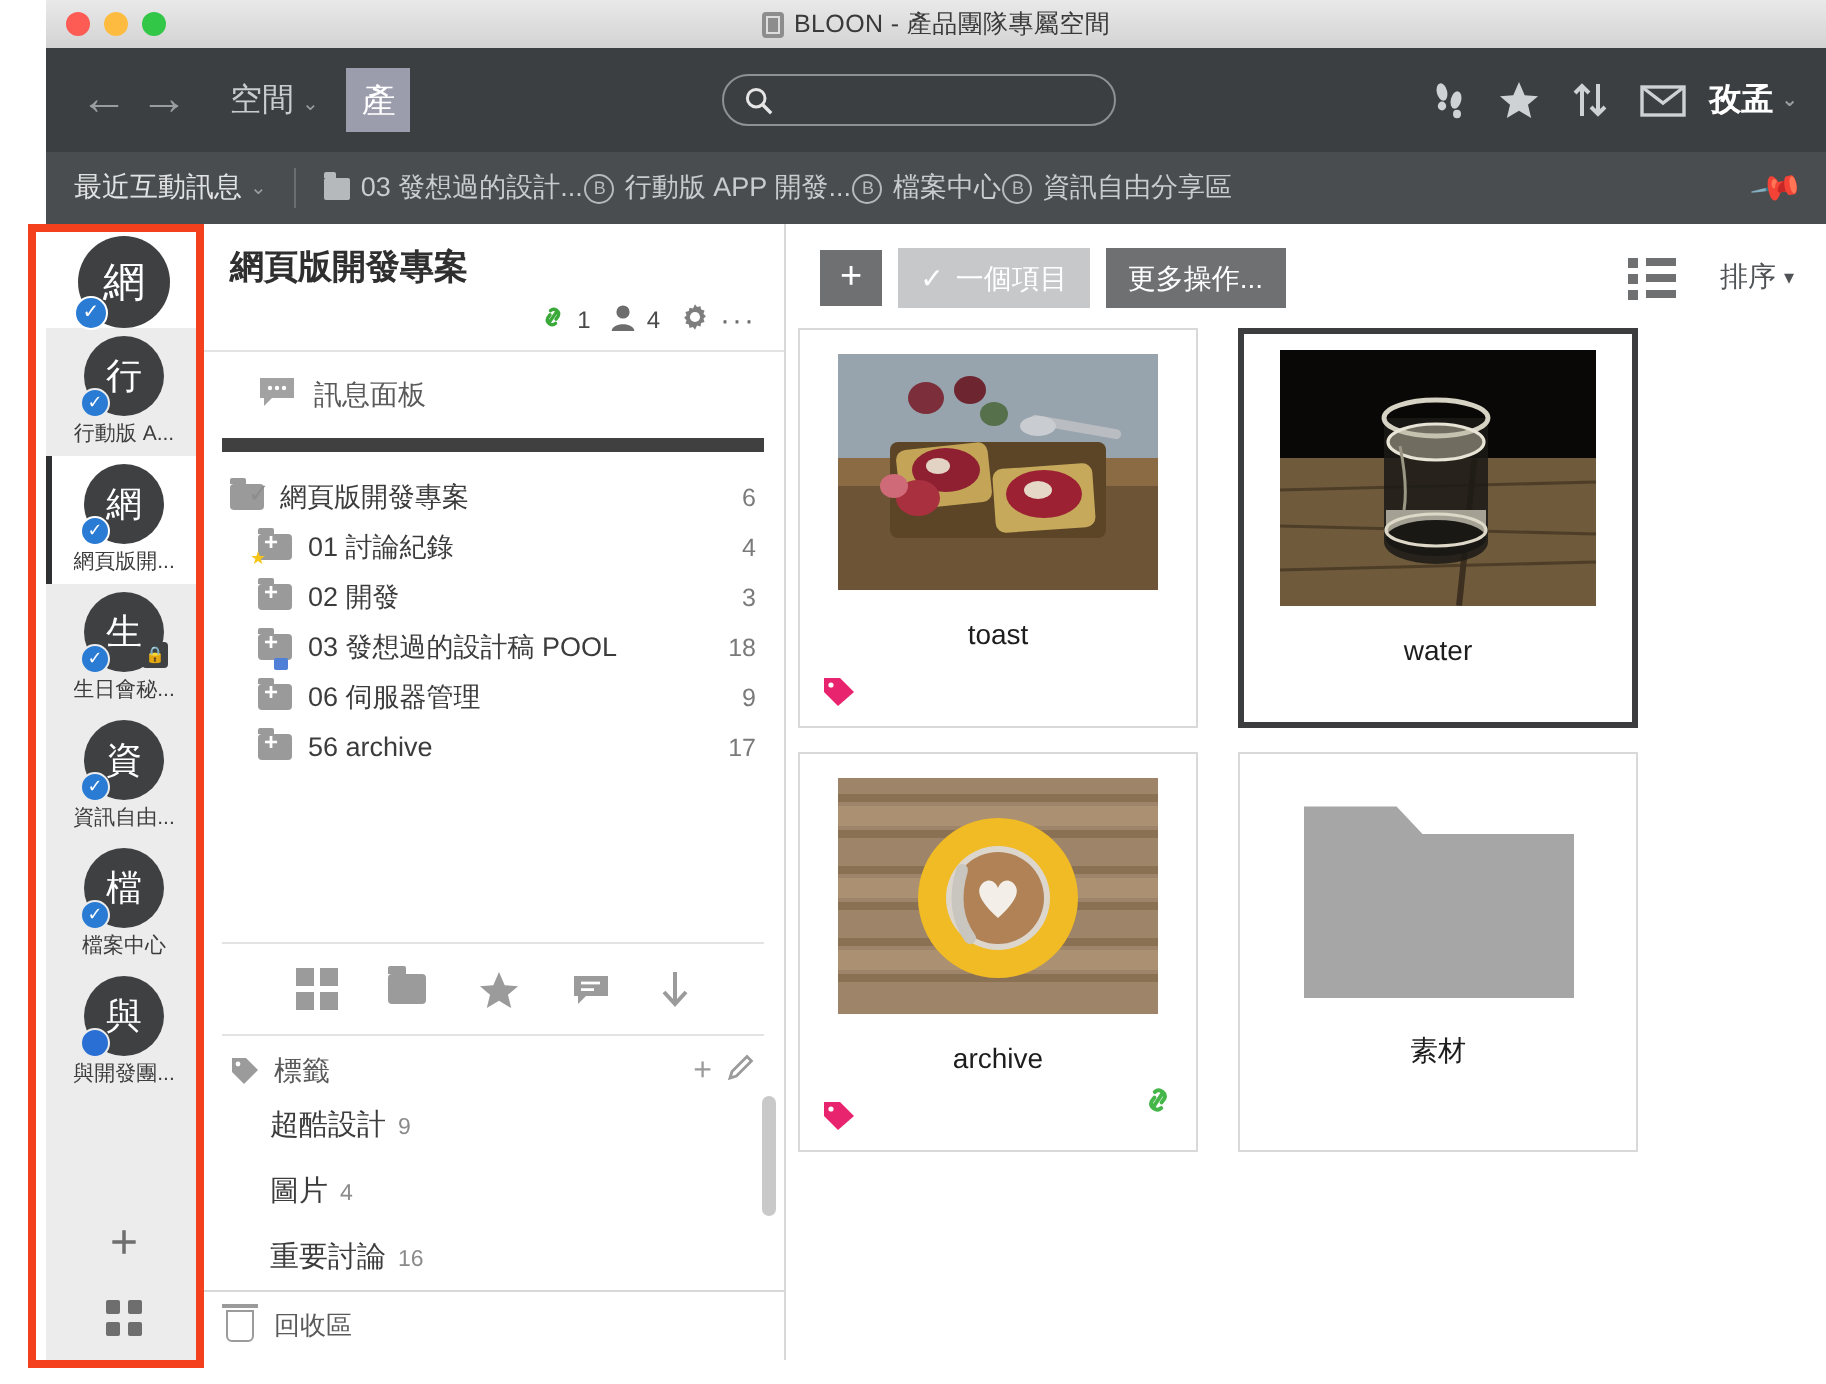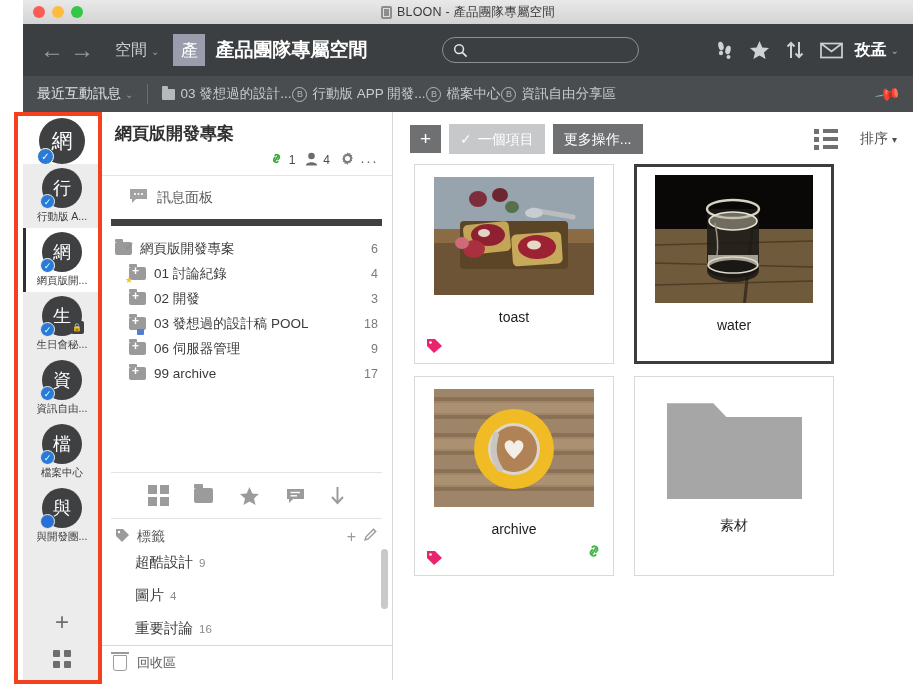--- a/index.html
+++ b/index.html
@@ -283,21 +283,21 @@
   .btn.muted { background: #c6c8ca; color: #ffffff; }
   .content-bar .grow { flex: 1; }
   .listview-ic { display: flex; flex-direction: column; gap: 3px; cursor: pointer; }
   .listview-ic .ln { display: flex; align-items: center; gap: 4px; }
   .listview-ic .ln b { width: 5px; height: 5px; background: #6e7072; display: block; }
   .listview-ic .ln s { width: 15px; height: 4px; background: #6e7072; display: block; text-decoration: none; }
   .sortbtn { color: #4f5356; font-size: 14px; cursor: pointer; margin-left: 14px; display: flex; align-items: center; gap: 4px; }
 
   .cards {
     display: grid; grid-template-columns: 200px 200px; gap: 12px 20px;
-    padding: 0 20px; box-sizing: border-box;
+    padding: 0 5px; box-sizing: border-box;
   }
   .card {
     width: 200px; height: 200px; border: 1px solid #d9d9d9; background: #fff;
     position: relative; cursor: pointer; box-sizing: border-box;
     display: flex; flex-direction: column; align-items: center;
   }
   .card.selected { border: 3px solid #3b3d3f; }
   .thumb { width: 160px; height: 118px; margin-top: 12px; background-size: cover; }
   .card.selected .thumb { width: 158px; height: 128px; margin-top: 8px; }
   .card-label {
@@ -334,21 +334,20 @@
     </div>
   </div>
 
   <div class="navbar">
     <div class="nav-arrow">←</div>
     <div class="nav-arrow">→</div>
     <div class="nav-space">
       <span>空間</span><span class="caret">⌄</span>
     </div>
     <div class="space-badge">產</div>
-    <div class="space-title">產品團隊專屬空間</div>
     <div class="search-wrap">
       <div class="search-box">
         <svg width="15" height="15" viewBox="0 0 16 16" style="flex:none;margin-right:5px">
           <circle cx="6.5" cy="6.5" r="4.7" fill="none" stroke="#e6e6e6" stroke-width="1.6"></circle>
           <line x1="10" y1="10" x2="14.5" y2="14.5" stroke="#e6e6e6" stroke-width="1.8"></line>
         </svg>
         <input class="search-input" type="text" placeholder="" style="">
       </div>
     </div>
     <div class="nav-icons">
@@ -553,21 +552,21 @@
         <span class="label">03 發想過的設計稿 POOL</span>
         <span class="count">18</span>
       </div>
       <div class="tree-row child">
         <span class="folder-glyph plus"></span>
         <span class="label">06 伺服器管理</span>
         <span class="count">9</span>
       </div>
       <div class="tree-row child">
         <span class="folder-glyph plus"></span>
-        <span class="label">99 archive</span>
+        <span class="label">56 archive</span>
         <span class="count">17</span>
       </div>
     </div>
 
     <div class="mid-spacer"></div>
 
     <div class="viewbar">
       <span class="vb">
         <span class="vb-grid">
             <i></i>

